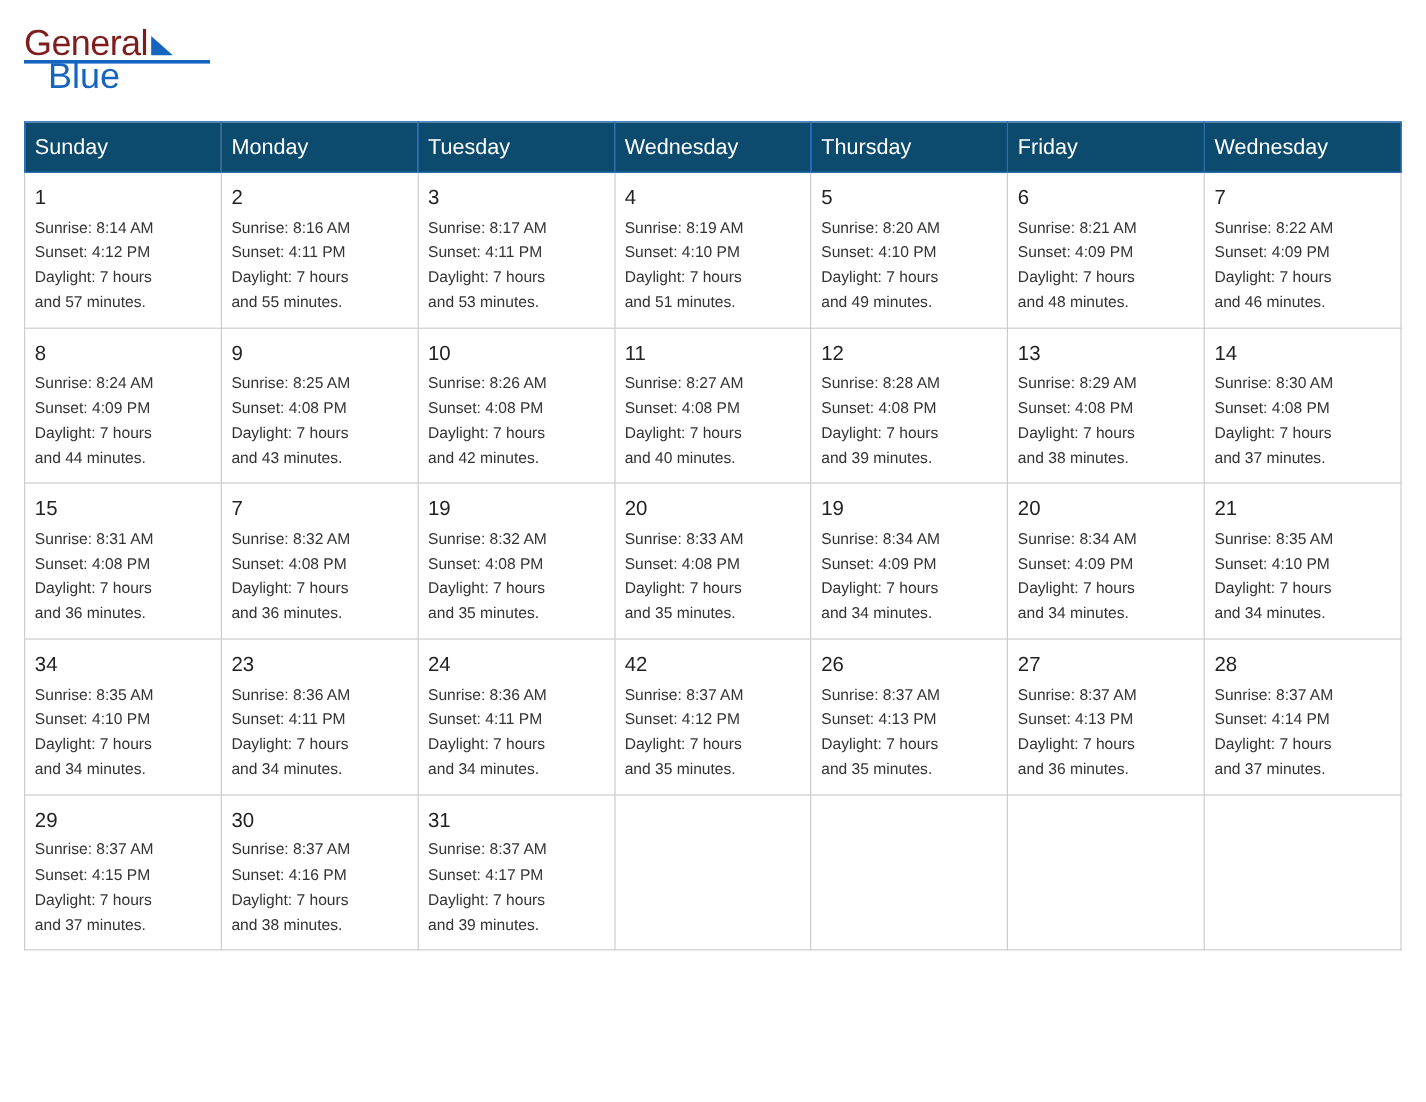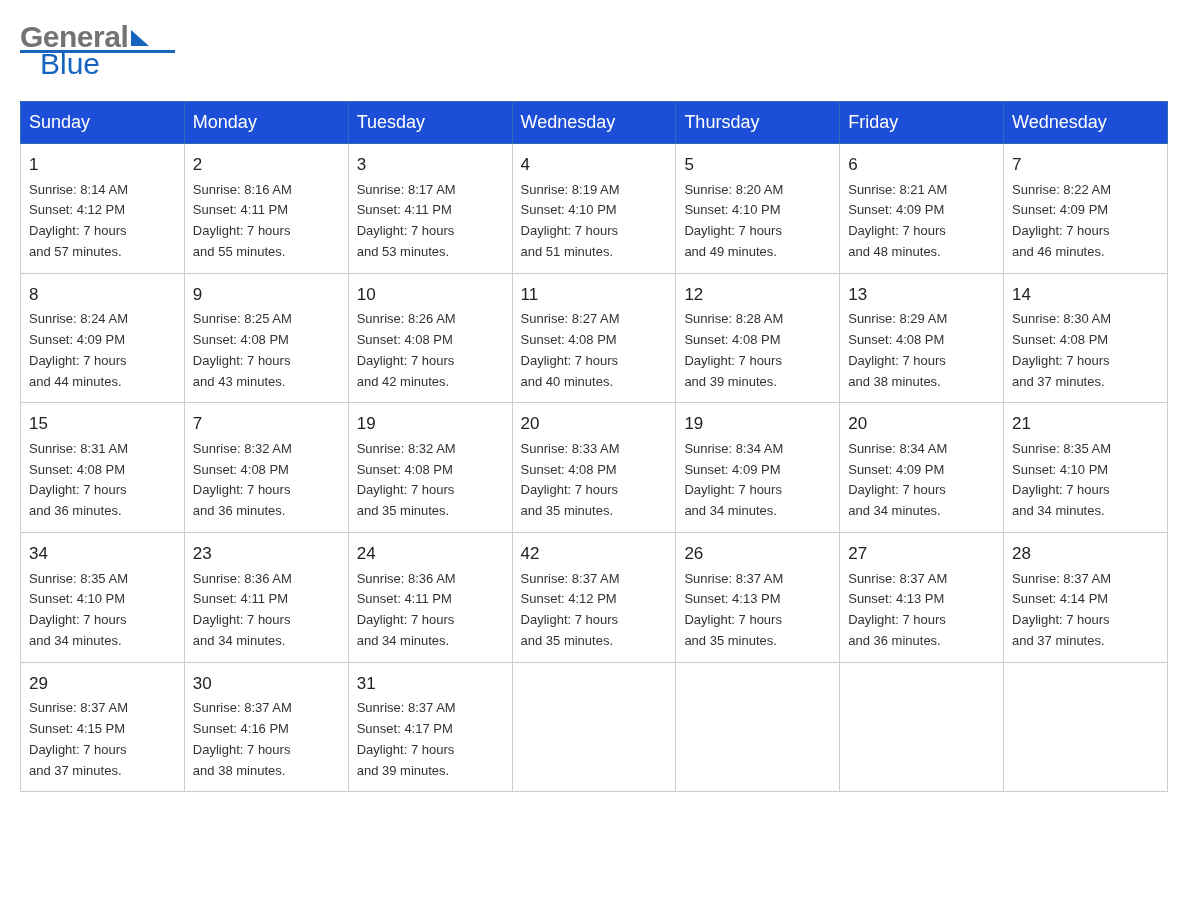--- a/index.html
+++ b/index.html
@@ -34,21 +34,21 @@
       font-size: 22px;
       color: #444;
       margin-top: 4px;
     }
     .calendar {
       width: 100%;
       border-collapse: collapse;
       border: 1px solid #ccc;
     }
     .calendar thead th {
-      background: #1d4ed8;
+      background: #0c4a6e;
       color: #fff;
       padding: 10px 8px;
       text-align: left;
       font-size: 18px;
       font-weight: normal;
       border: 1px solid #2a6db5;
     }
     .calendar tbody td {
       vertical-align: top;
       padding: 8px 8px 10px 8px;
@@ -77,21 +77,21 @@
     .empty-cell {
       background: #fff;
     }
   </style>
 </head>
 <body>
 
 <div class="header">
   <div class="logo">
     <div style="display:flex; align-items:center; gap:0px;">
-      <span style="font-size:30px; font-weight:bold; color:#737373; font-family: Arial, sans-serif; letter-spacing:-0.5px;">General</span>
+      <span style="font-size:30px; font-weight:normal; color:#7f1d1d; font-family: Arial, sans-serif; letter-spacing:-0.5px;">General</span>
       <span style="display:inline-block; width:0; height:0; border-top: 16px solid transparent; border-bottom: 0px solid transparent; border-left: 18px solid #1565c0; margin-left:3px; margin-top:2px;"></span>
     </div>
     <div style="display:flex; align-items:center; gap:2px; margin-top:-4px;">
       <div style="height:3px; background:#1565c0; width:155px;"></div>
     </div>
     <span style="font-size:30px; font-weight:normal; color:#1565c0; font-family: Arial, sans-serif; margin-top:-6px;margin-left:20px;">Blue</span>
   </div>
   <div class="title-section">
     <div class="main-title"></div>
     <div class="subtitle"></div>

